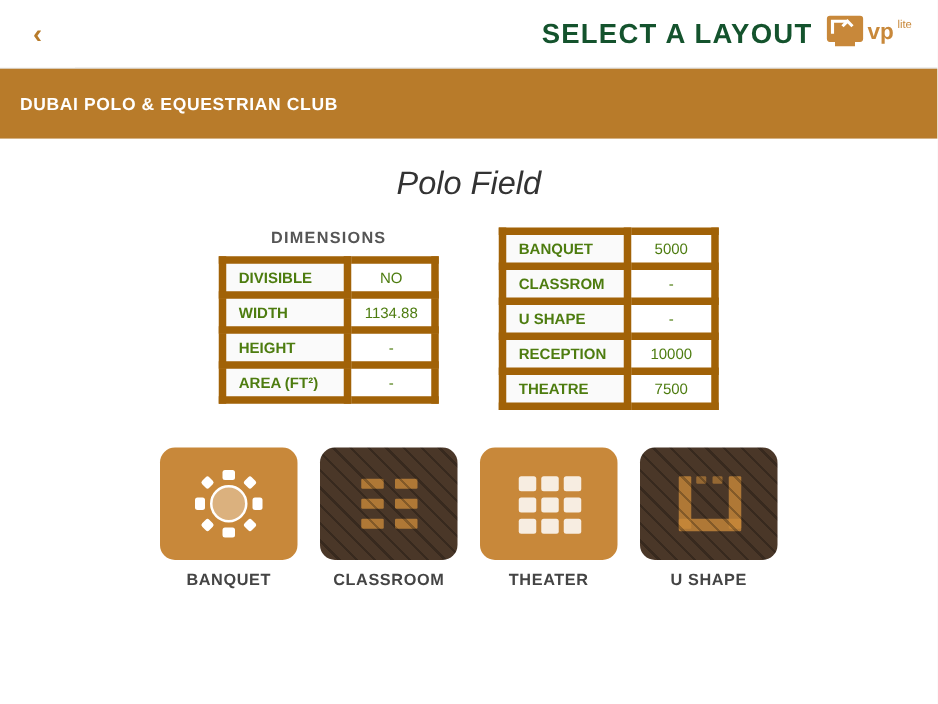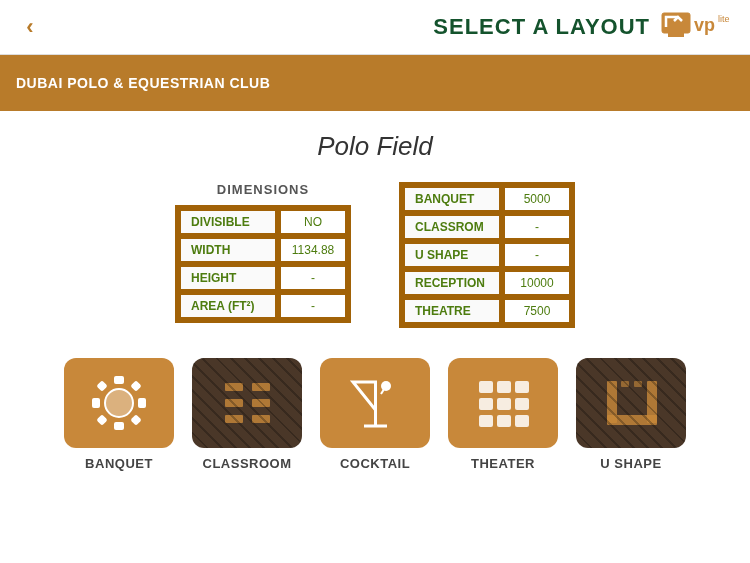--- a/index.html
+++ b/index.html
@@ -308,34 +308,20 @@
           <rect x="37" y="12" width="18" height="8" rx="1" fill="#c8883a" opacity="0.8"></rect>
           <rect x="10" y="28" width="18" height="8" rx="1" fill="#c8883a" opacity="0.8"></rect>
           <rect x="37" y="28" width="18" height="8" rx="1" fill="#c8883a" opacity="0.8"></rect>
           <rect x="10" y="44" width="18" height="8" rx="1" fill="#c8883a" opacity="0.8"></rect>
           <rect x="37" y="44" width="18" height="8" rx="1" fill="#c8883a" opacity="0.8"></rect>
         </svg>
       </div>
       <span class="layout-label">CLASSROOM</span>
     </div>
 
-    <div class="layout-item">
-      <div class="layout-icon-box active">
-        <svg width="55" height="62" viewBox="0 0 55 62">
-
-          <polygon points="27.5,10 5,10 27.5,38" fill="none" stroke="white" stroke-width="3"></polygon>
-          <line x1="27.5" y1="38" x2="27.5" y2="54" stroke="white" stroke-width="3"></line>
-          <line x1="16" y1="54" x2="39" y2="54" stroke="white" stroke-width="3"></line>
-
-          <circle cx="38" cy="14" r="5" fill="white"></circle>
-          <line x1="38" y1="14" x2="33" y2="22" stroke="white" stroke-width="2"></line>
-        </svg>
-      </div>
-      <span class="layout-label">COCKTAIL</span>
-    </div>
 
     <div class="layout-item">
       <div class="layout-icon-box active">
         <svg width="65" height="65" viewBox="0 0 65 65">
 
           <rect x="8" y="10" width="14" height="12" rx="2" fill="rgba(255,255,255,0.85)"></rect>
           <rect x="26" y="10" width="14" height="12" rx="2" fill="rgba(255,255,255,0.85)"></rect>
           <rect x="44" y="10" width="14" height="12" rx="2" fill="rgba(255,255,255,0.85)"></rect>
           <rect x="8" y="27" width="14" height="12" rx="2" fill="rgba(255,255,255,0.85)"></rect>
           <rect x="26" y="27" width="14" height="12" rx="2" fill="rgba(255,255,255,0.85)"></rect>

